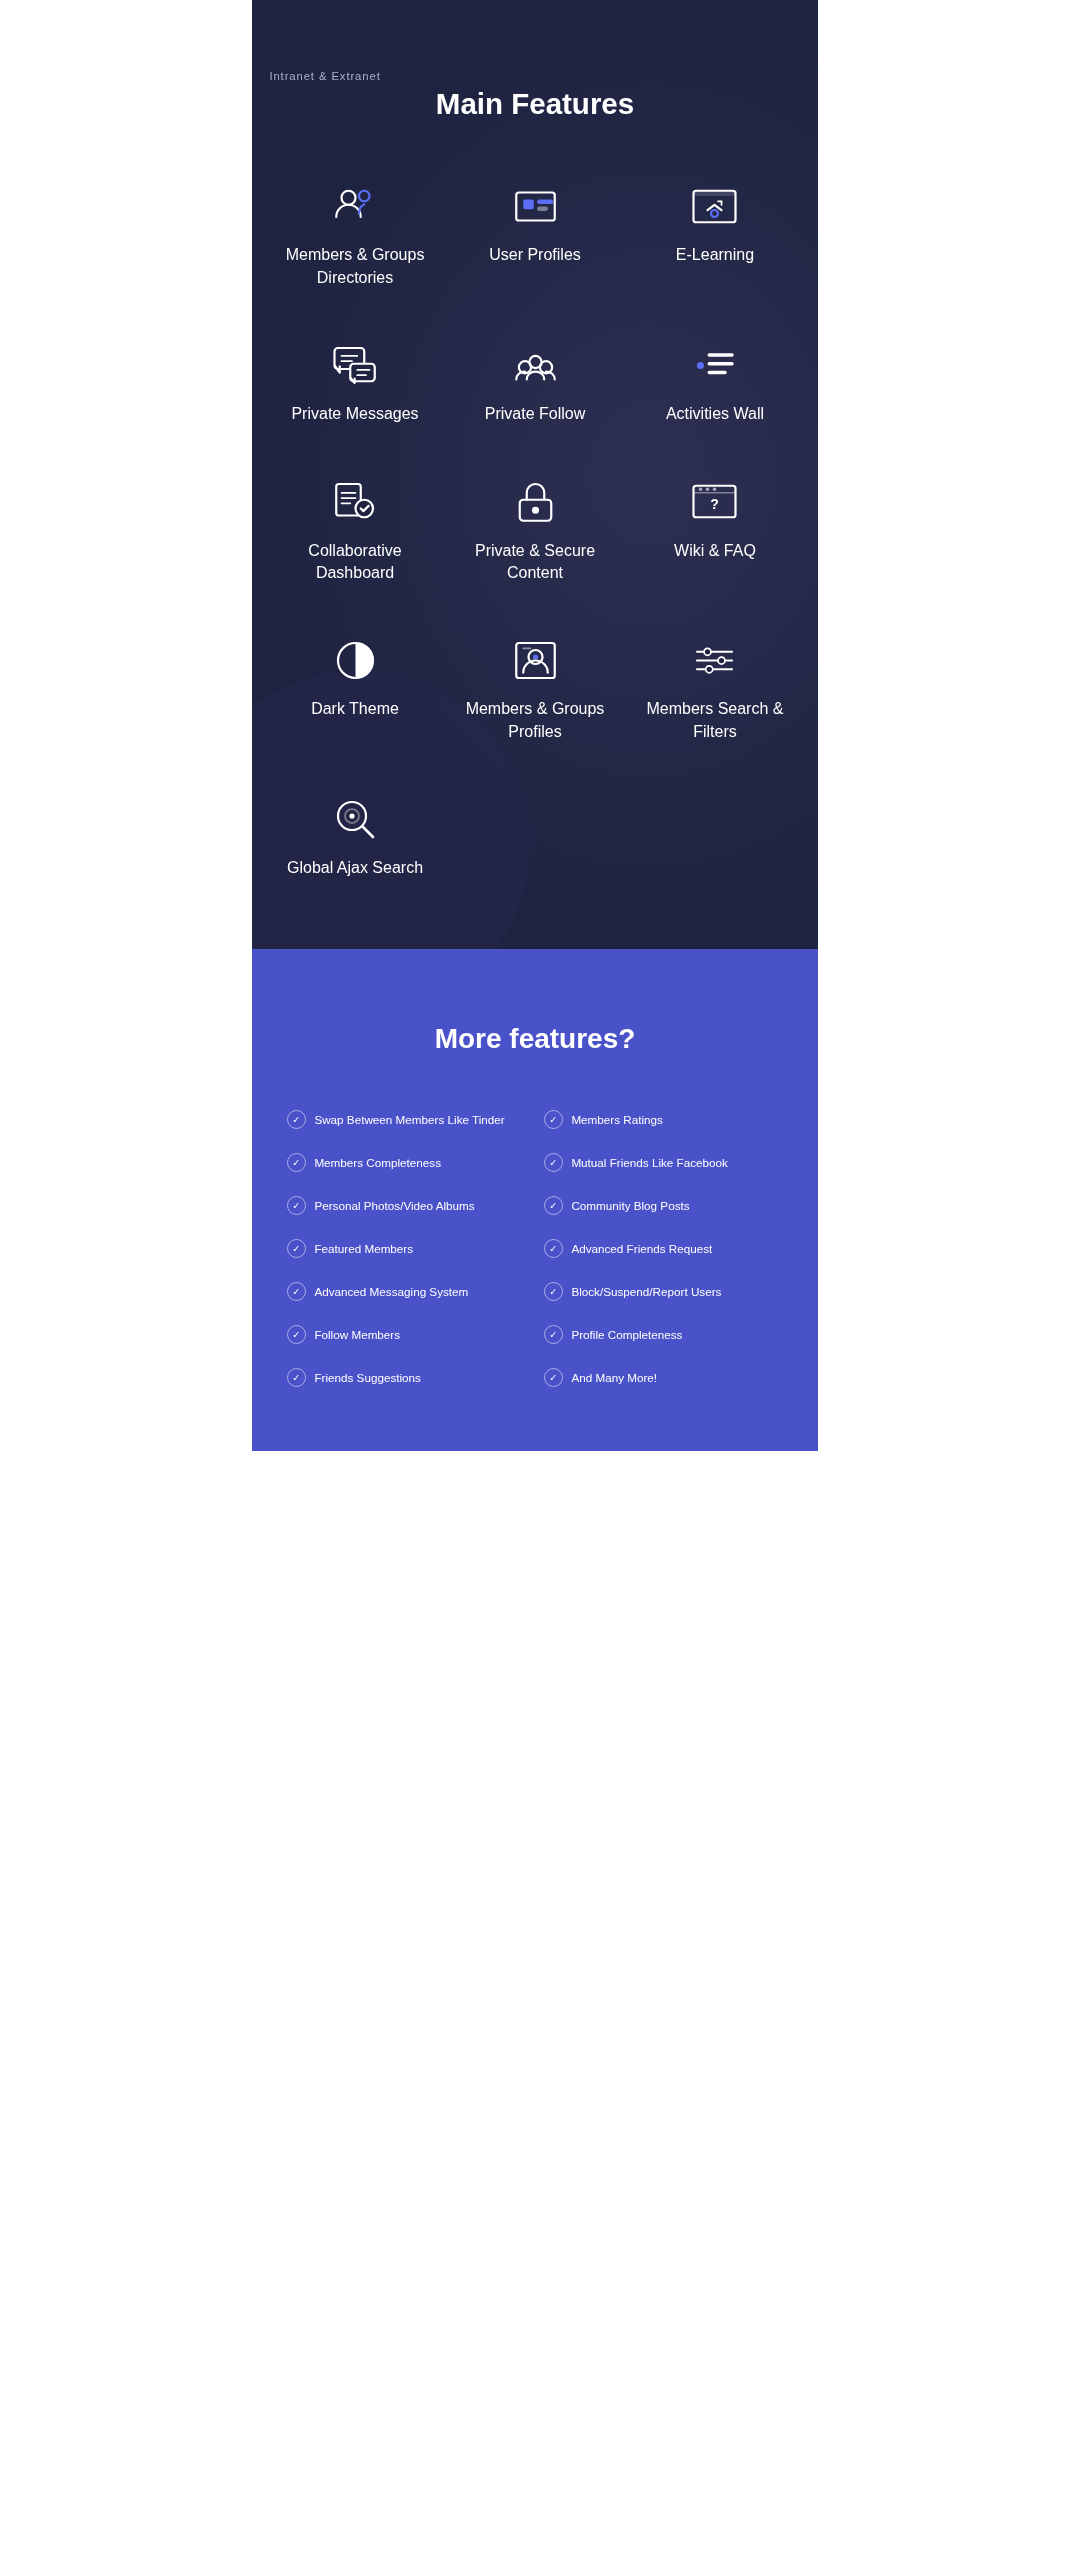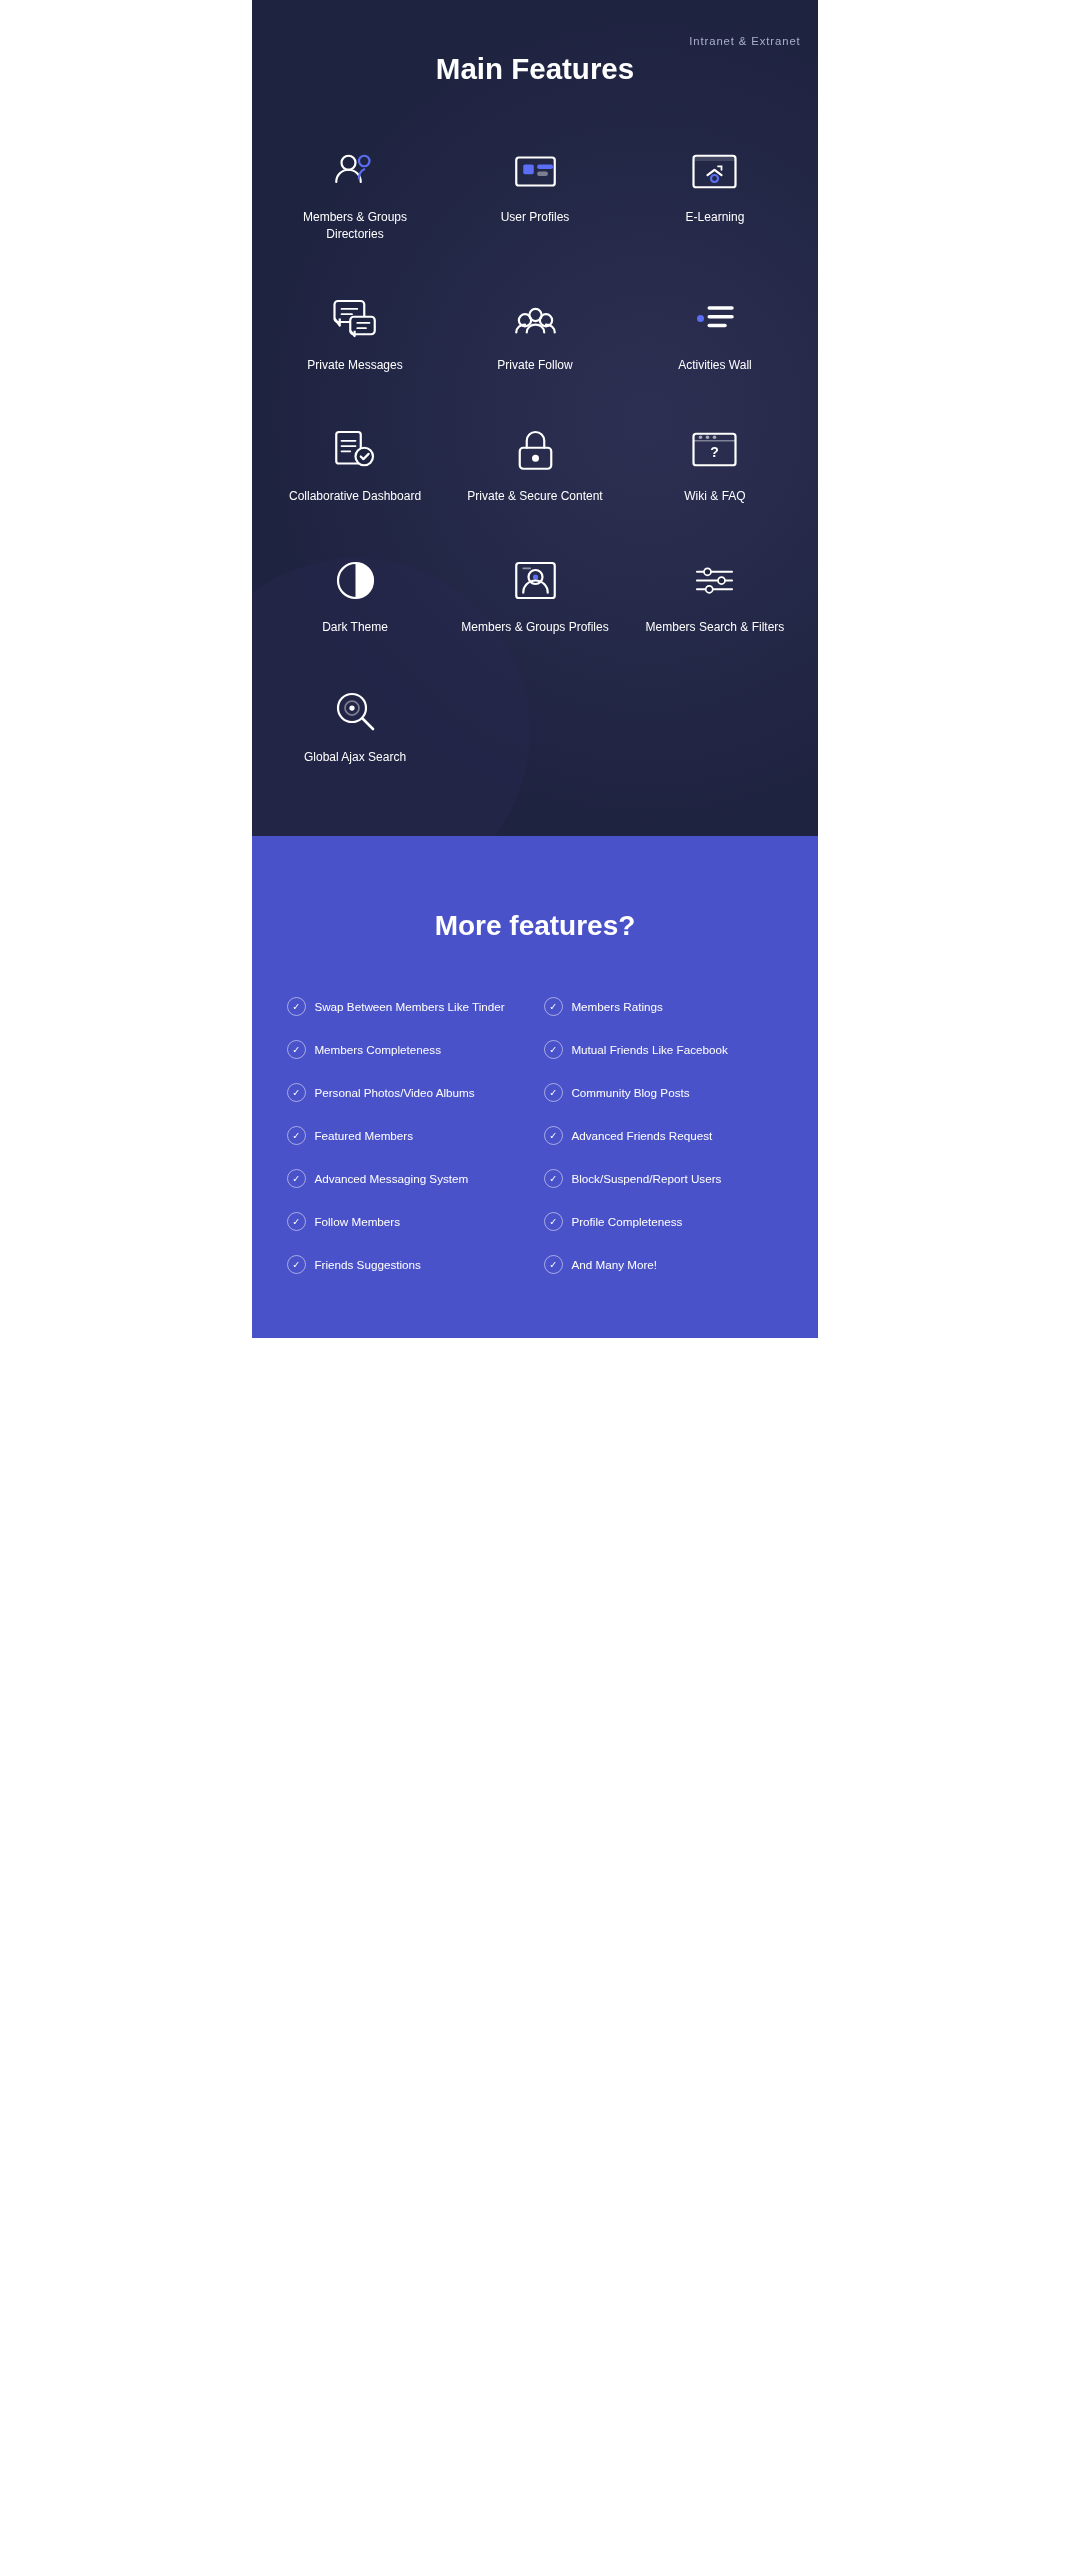--- a/index.html
+++ b/index.html
@@ -22,25 +22,26 @@
       position: absolute;
       bottom: -70px;
       left: -70px;
       width: 348px;
       height: 348px;
       border-radius: 50%;
       background: rgba(40,40,80,0.4);
     }
 
     .subtitle {
-      text-align: right;
+      text-align: left;
       color: #aab0cc;
       font-size: 11.3px;
       letter-spacing: 0.9px;
       margin-bottom: 5.2px;
+      margin-top: 35px;
     }
     .main-title {
       text-align: center;
       color: #ffffff;
       font-size: 29.5px;
       font-weight: 800;
       margin-bottom: 35px;
     }
 
     .features-grid {
@@ -68,21 +69,21 @@
       justify-content: center;
     }
 
     .feature-icon svg {
       width: 49px;
       height: 49px;
     }
 
     .feature-label {
       color: #ffffff;
-      font-size: 12px;
+      font-size: 16px;
       text-align: center;
       line-height: 1.4;
       font-weight: 400;
     }
 
     
     .bottom-section {
       background: #4a52c9;
       padding: 74px 26px 52px;
     }

